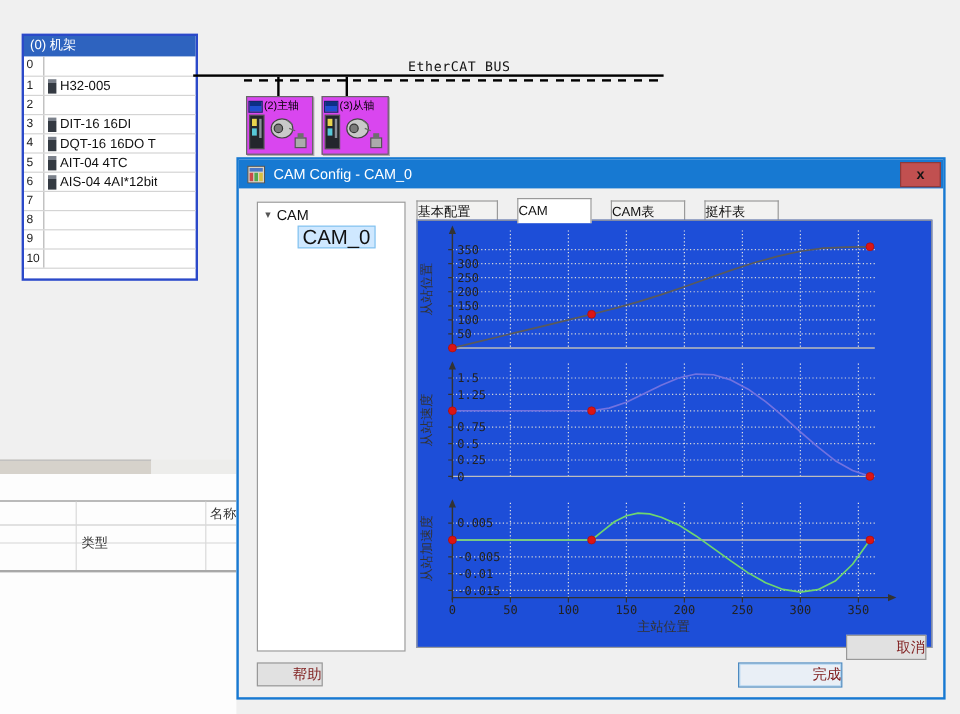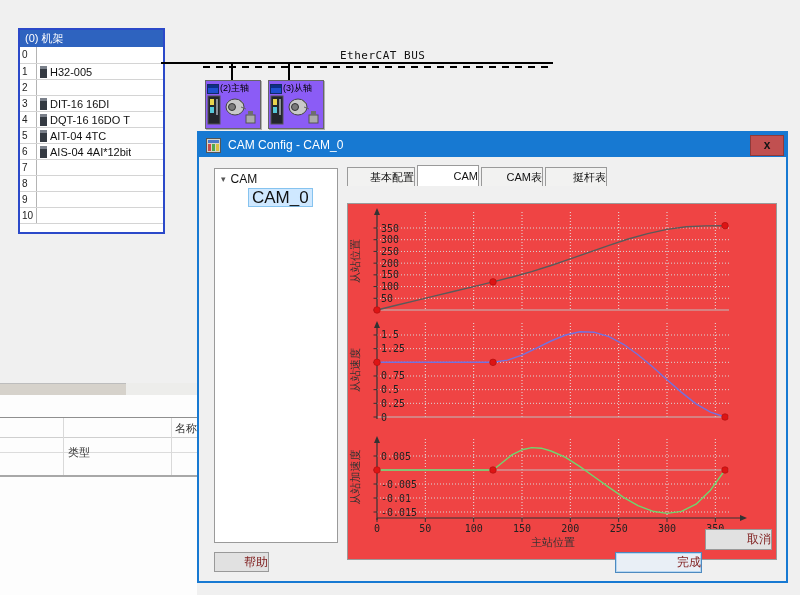--- a/index.html
+++ b/index.html
@@ -18,21 +18,21 @@
   .rack-filler{height:8px;border-top:1px solid #d4d4d4;}
 
   
   .bus-solid{left:161px;top:62px;width:392px;height:2px;background:#000;}
   .bus-dash{left:203px;top:66px;width:350px;height:2px;
             background:repeating-linear-gradient(90deg,#000 0 7px,transparent 7px 13px);}
   .bus-label{left:340px;top:49px;font-family:"DejaVu Sans Mono",monospace;font-size:11px;color:#111;letter-spacing:0.5px;}
   .bus-drop{width:2px;height:16px;background:#000;top:64px;}
 
   
-  .dev{top:80px;width:56px;height:49px;background:#8b5cf6;border:1px solid #666;box-shadow:1px 1px 0 #b0b0b0;box-sizing:border-box;}
+  .dev{top:80px;width:56px;height:49px;background:#d946ef;border:1px solid #666;box-shadow:1px 1px 0 #b0b0b0;box-sizing:border-box;}
   .dev-head{display:flex;align-items:center;gap:1px;padding:1px 0 0 1px;}
   .dev-chip{width:10px;height:8px;background:linear-gradient(#0d2f86 0 3px,#1f4fd0 3px);border:1px solid #122a66;flex:0 0 auto;}
   .dev-label{font-size:9px;color:#000;white-space:nowrap;}
 
   
   .bg-bar-left{left:0;top:383px;width:126px;height:12px;background:#d6d2cb;border-top:1px solid #bdbdbd;box-sizing:border-box;}
   .bg-bar-right{left:126px;top:383px;width:71px;height:12px;background:#ededeb;}
   .bg-white{left:0;top:395px;width:197px;height:200px;background:#fdfdfd;}
   .bgt-topline{left:0;top:417px;width:197px;height:1px;background:#8f8f8f;}
   .bgt-headline{left:0;top:437px;width:197px;height:1px;background:#cfcfcf;}
@@ -56,23 +56,23 @@
   .tree-child{margin-left:33px;background:#cfe8ff;border:1px solid #86c3ef;font-size:17px;color:#111;
               height:17px;line-height:17px;padding:0 3px;display:inline-block;min-width:48px;}
   .btn{background:#e1e1e1;border:1px solid #999;font-size:12px;text-align:right;color:#7f1d1d;box-sizing:border-box;}
   .help-btn{left:15px;top:419px;width:55px;height:20px;line-height:18px;}
   .finish-btn{left:416px;top:419px;width:87px;height:21px;line-height:19px;background:#e9eff6;
               border:1px solid #4d8ac0;box-shadow:inset 0 0 0 1px #b6d7f2;}
   .cancel-btn{left:506px;top:396px;width:67px;height:21px;line-height:19px;}
 
   .tabbar{left:148px;top:32px;height:21px;display:flex;align-items:flex-end;}
   .tab{height:19px;line-height:19px;box-sizing:border-box;border:1px solid #9a9a9a;border-bottom:none;
-       background:#f2f2f1;font-size:11px;color:#111;text-align:right;margin-right:2px;}
+       background:#f2f2f1;font-size:11px;color:#111;text-align:left;margin-right:16px;}
   .tab.active{height:21px;line-height:21px;background:#fff;position:relative;z-index:3;}
-  .tab-panel{left:148px;top:70px;width:430px;height:357px;background:#ef4444;border:1px solid #9a9a9a;box-sizing:border-box;}
+  .tab-panel{left:148px;top:50px;width:430px;height:357px;background:#1d4ed8;border:1px solid #9a9a9a;box-sizing:border-box;}
   .chart-svg{position:absolute;left:1px;}
   #chart-pos{top:2px;}
   #chart-vel{top:115px;}
   #chart-acc{top:231px;}
 </style>
 </head>
 <body>
 
 <div id="screen">
 

